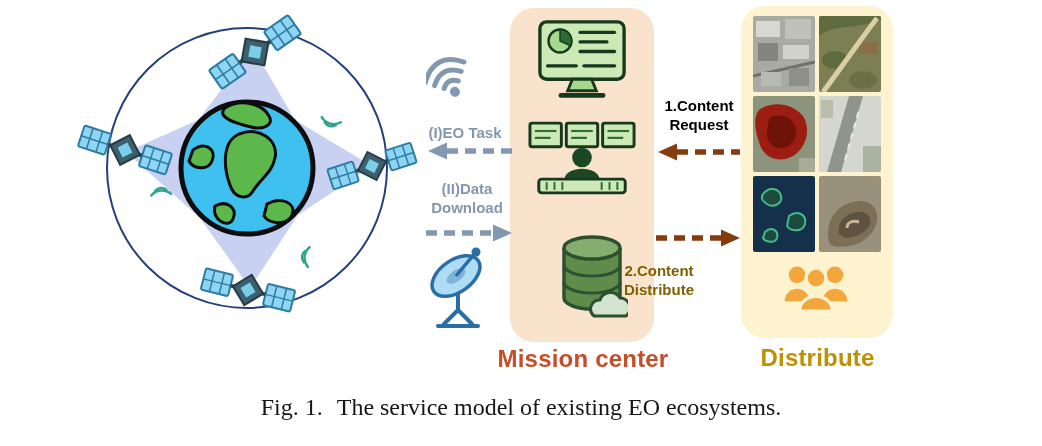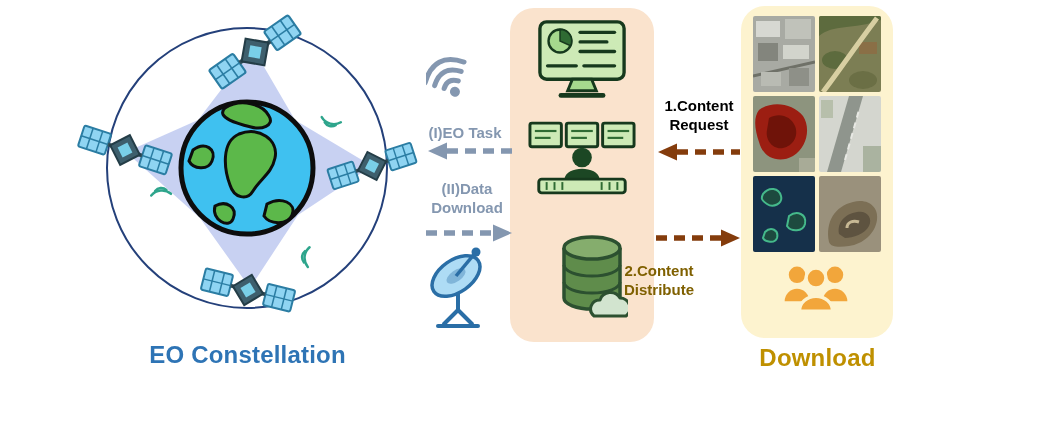--- a/index.html
+++ b/index.html
@@ -80,21 +80,20 @@
     <use href="#sat" transform="translate(195,48) rotate(-35) scale(1.05)"></use>
     <use href="#sat" transform="translate(65,146) rotate(18)"></use>
     <use href="#sat" transform="translate(312,162) rotate(-18) scale(0.95)"></use>
     <use href="#sat" transform="translate(188,286) rotate(14)"></use>
 
     <use href="#signal" transform="translate(100,178) rotate(40)"></use>
     <use href="#signal" transform="translate(268,128) rotate(-120)"></use>
     <use href="#signal" transform="translate(236,252) rotate(-40)"></use>
   </svg>
 
-  <div class="zone-label eo-label">EO Constellation</div>
 
   <svg class="layer" style="left:426px; top:50px;" width="58" height="58" viewBox="0 0 58 58">
     <g transform="rotate(-28 28 40)">
       <g stroke="#8497b0" fill="none" stroke-width="5" stroke-linecap="round">
         <path d="M20,34 Q28,26 36,34"></path>
         <path d="M13,27 Q28,12 43,27"></path>
         <path d="M6,20 Q28,-3 50,20"></path>
       </g>
       <circle cx="28" cy="42" r="5" fill="#8497b0"></circle>
     </g>
@@ -162,20 +161,21 @@
 
     <svg class="mission-icon" style="left:46px; top:224px;" width="72" height="92" viewBox="0 0 72 92">
       <path d="M8,16 v50 a28,11 0 0 0 56,0 v-50" fill="#5f8c4b" stroke="#2c5030" stroke-width="3.5"></path>
       <ellipse cx="36" cy="16" rx="28" ry="11" fill="#85ad6d" stroke="#2c5030" stroke-width="3.5"></ellipse>
       <path d="M8,33 a28,11 0 0 0 56,0" fill="none" stroke="#2c5030" stroke-width="3"></path>
       <path d="M8,50 a28,11 0 0 0 56,0" fill="none" stroke="#2c5030" stroke-width="3"></path>
       <path d="M38,84 A9,9 0 0 1 44,68 A11,11 0 0 1 64,66 A10,10 0 0 1 70,84 Z" fill="#d2e4cf" stroke="#2c5030" stroke-width="3" stroke-linejoin="round"></path>
     </svg>
   </div>
 
+  <div class="zone-label mission-label">Mission center</div>
 
   <div class="link-label content-request-label">1.Content Request</div>
 
   <div class="link-label content-distribute-label">2.Content Distribute</div>
 
   <div class="panel customers">
     <div class="thumb-grid">
       <svg width="62" height="76" viewBox="0 0 62 76">
         <rect width="62" height="76" fill="#a8aaa3"></rect>
         <rect x="3" y="5" width="24" height="16" fill="#d7d8d2"></rect>
@@ -228,21 +228,21 @@
         <circle cx="63" cy="20" r="10"></circle>
         <path d="M48,52 a15,15 0 0 1 30,0 z"></path>
       </g>
       <g fill="#f2a63b" stroke="#fdf3cf" stroke-width="4">
         <circle cx="40" cy="24" r="12"></circle>
         <path d="M20,64 a20,18 0 0 1 40,0 z"></path>
       </g>
     </svg>
   </div>
 
-  <div class="zone-label customers-label">Download</div>
+  <div class="zone-label customers-label">Distribute</div>
 
   <svg class="layer" style="left:0; top:0;" width="1042" height="446" viewBox="0 0 1042 446">
 
     <g>
       <line x1="447" y1="151" x2="512" y2="151" stroke="#8497b0" stroke-width="5.5" stroke-dasharray="11 7"></line>
       <polygon points="428,151 447,142.5 447,159.5" fill="#8497b0"></polygon>
     </g>
 
     <g>
       <line x1="426" y1="233" x2="493" y2="233" stroke="#8497b0" stroke-width="5.5" stroke-dasharray="11 7"></line>
@@ -253,14 +253,17 @@
       <line x1="677" y1="152" x2="740" y2="152" stroke="#843c0c" stroke-width="5.5" stroke-dasharray="11 7"></line>
       <polygon points="658,152 677,143.5 677,160.5" fill="#843c0c"></polygon>
     </g>
 
     <g>
       <line x1="656" y1="238" x2="721" y2="238" stroke="#843c0c" stroke-width="5.5" stroke-dasharray="11 7"></line>
       <polygon points="740,238 721,229.5 721,246.5" fill="#843c0c"></polygon>
     </g>
   </svg>
 
+  <div class="caption">
+    <span class="cap-label">Fig. 1.</span><span>The service model of existing EO ecosystems.</span>
+  </div>
 
 </div>
 
 </body></html>

